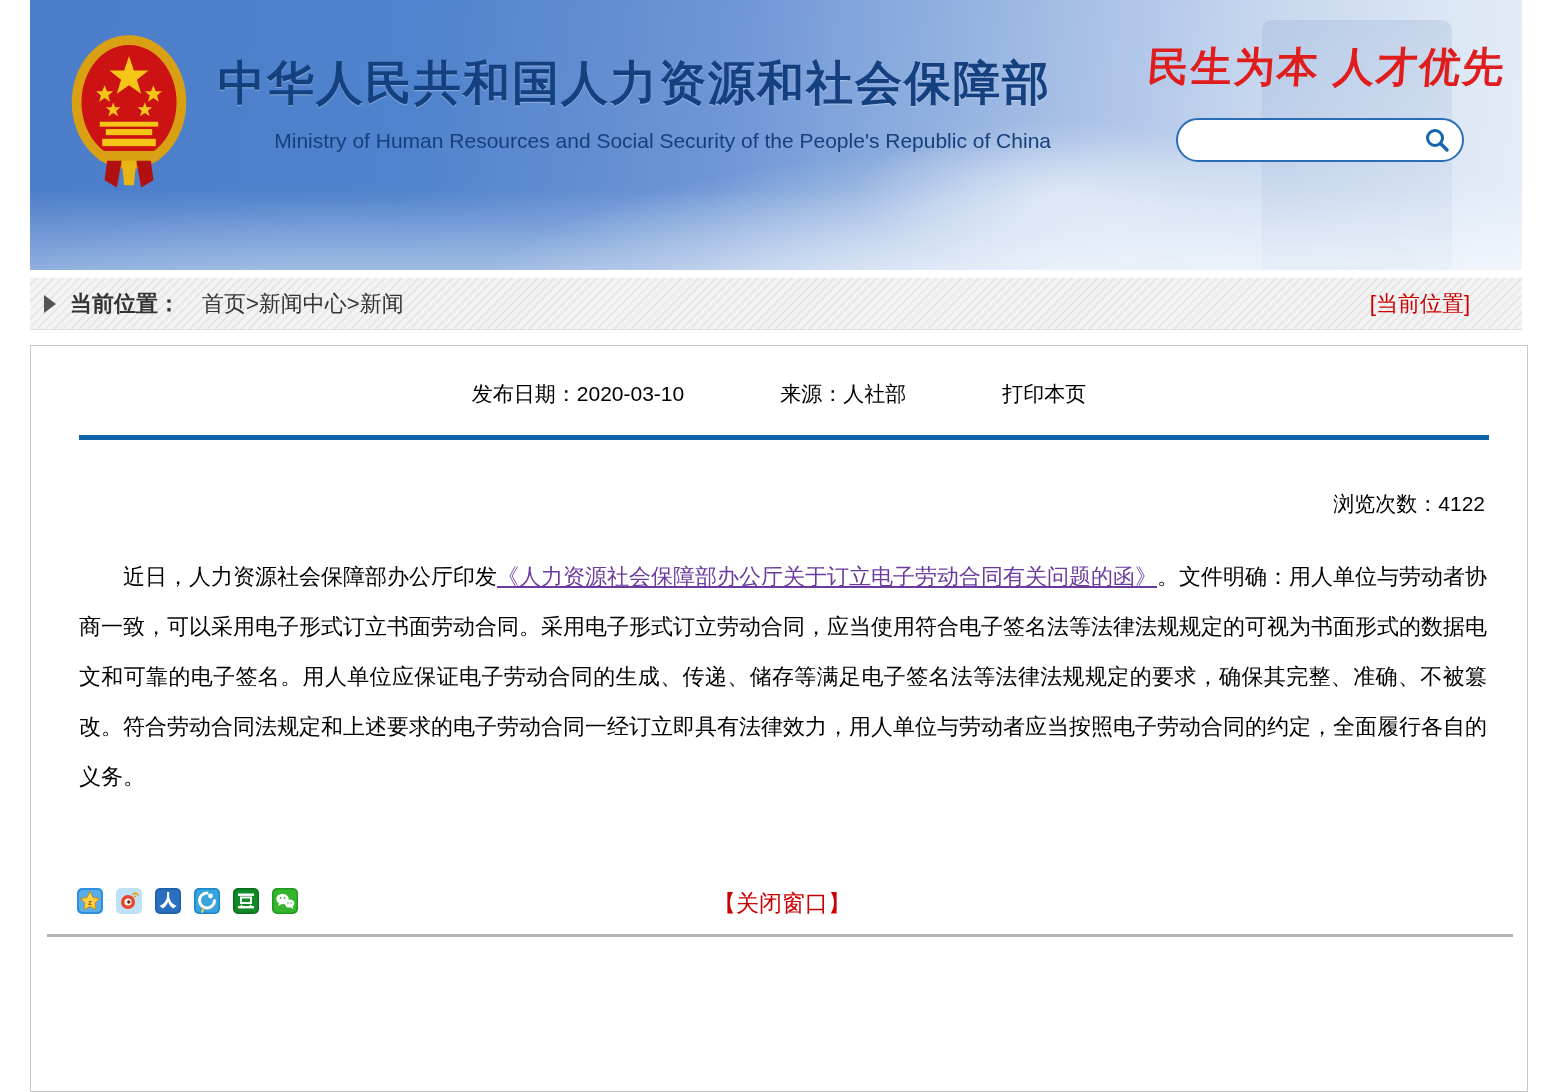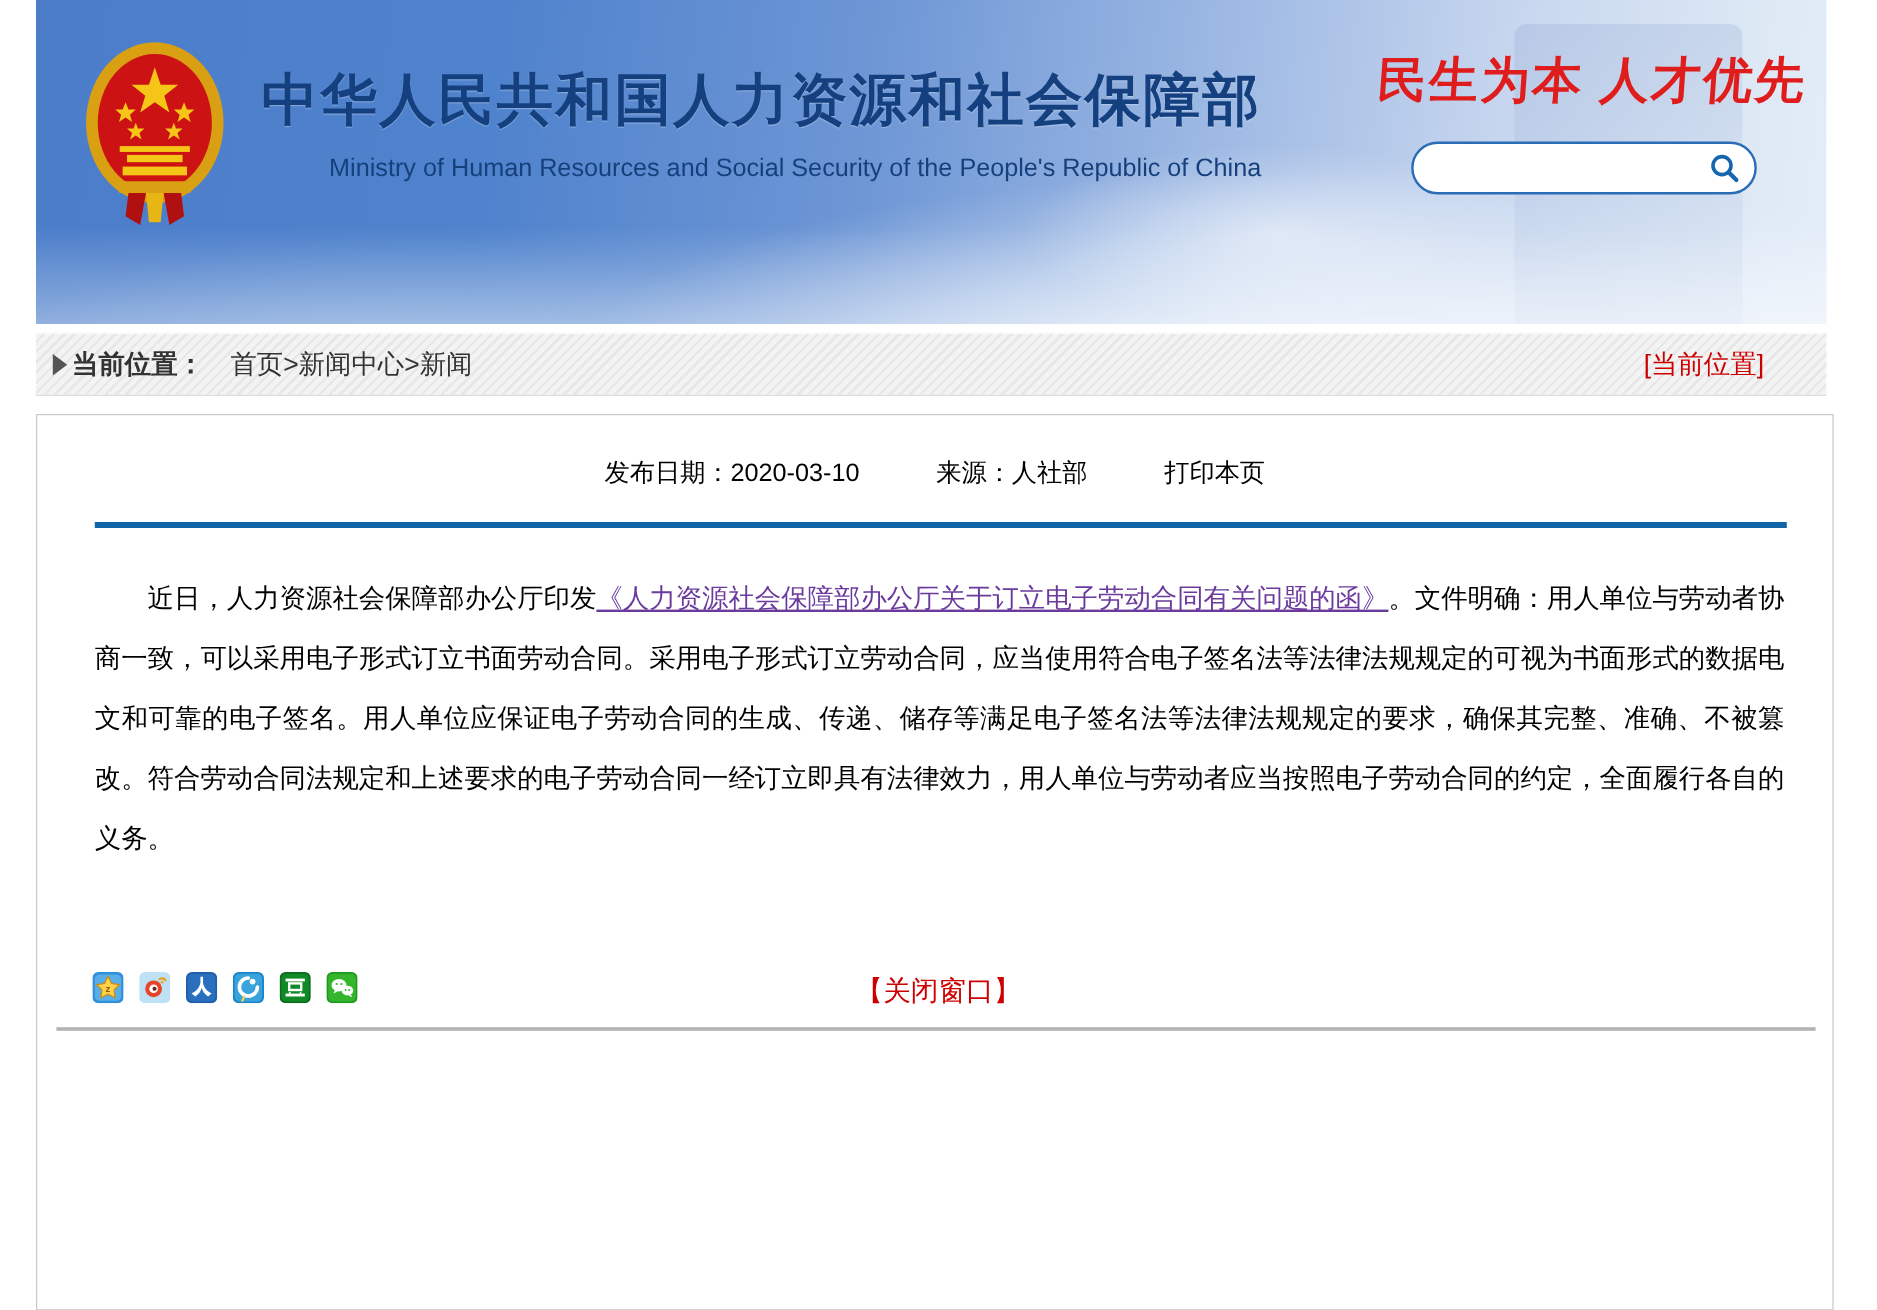--- a/index.html
+++ b/index.html
@@ -41,32 +41,32 @@
   .searchbox input { flex:1; border:none; outline:none; font-size:17px; background:transparent; height:34px; }
   .search-btn { width:26px; height:26px; cursor:pointer; flex:0 0 auto; }
 
   
   .crumbbar { position:absolute; left:30px; top:277px; width:1492px; height:53px;
     background:repeating-linear-gradient(135deg, #f3f3f3 0 4px, #e7e7e7 4px 6px);
     border-top:1px solid #fbfbfb; border-bottom:1px solid #dcdcdc;
     display:flex; align-items:center; }
   .crumb-arrow { width:0; height:0; margin-left:14px;
     border-left:12px solid #555; border-top:9px solid transparent; border-bottom:9px solid transparent; }
-  .crumb-label { margin-left:4px; font-size:22px; font-weight:bold; color:#333; }
+  .crumb-label { margin-left:14px; font-size:22px; font-weight:bold; color:#333; }
   .crumb-path { margin-left:22px; font-size:22px; color:#333; cursor:pointer; }
   .crumb-return { margin-left:auto; margin-right:52px; font-size:22px; color:#c00; cursor:pointer; }
 
   
   .article-box { position:absolute; left:30px; top:345px; width:1498px; height:747px;
     background:#fff; border:1px solid #c8c8c8; border-bottom:1px solid #c8c8c8; }
 
   .article-title { margin-top:54px; text-align:center; font-size:30px; font-weight:bold;
     color:#000; letter-spacing:1px; }
 
-  .meta-row { margin-top:34px; display:flex; justify-content:center; gap:64px;
+  .meta-row { margin-top:34px; display:flex; justify-content:center; gap:96px;
     font-size:21px; color:#000; }
   .meta-item { white-space:nowrap; }
   .print-link { cursor:pointer; }
 
   .blue-rule { margin:27px 0 0 48px; width:1410px; height:5px; background:#1065a8; }
 
   .views-row { margin-top:50px; padding-right:42px; text-align:right; font-size:21px; color:#000; }
 
   .article-body { margin:34px 40px 0 48px; font-size:22px; color:#000;
     line-height:50px; text-indent:2em; text-align:justify; }
@@ -134,20 +134,21 @@
 
 
     <div class="meta-row">
       <span class="meta-item"><span>发布日期：</span><span>2020-03-10</span></span>
       <span class="meta-item"><span>来源：</span><span>人社部</span></span>
       <span class="meta-item print-link">打印本页</span>
     </div>
 
     <div class="blue-rule"></div>
 
+    <div class="views-row"><span>浏览次数：</span><span>4122</span></div>
 
     <p class="article-body"><span>近日，人力资源社会保障部办公厅印发</span><a class="body-link">《人力资源社会保障部办公厅关于订立电子劳动合同有关问题的函》</a><span>。文件明确：用人单位与劳动者协商一致，可以采用电子形式订立书面劳动合同。采用电子形式订立劳动合同，应当使用符合电子签名法等法律法规规定的可视为书面形式的数据电文和可靠的电子签名。用人单位应保证电子劳动合同的生成、传递、储存等满足电子签名法等法律法规规定的要求，确保其完整、准确、不被篡改。符合劳动合同法规定和上述要求的电子劳动合同一经订立即具有法律效力，用人单位与劳动者应当按照电子劳动合同的约定，全面履行各自的义务。</span></p>
 
     <div class="bottom-row">
       <div class="close-window"><span>【关闭窗口】</span></div>
 
       <div class="share-icons">
         <svg class="sicon" viewBox="0 0 26 26">
           <rect x="0" y="0" width="26" height="26" rx="5" fill="#2f8fdc"></rect>
           <rect x="2" y="2" width="22" height="22" rx="4" fill="#58aee8"></rect>

